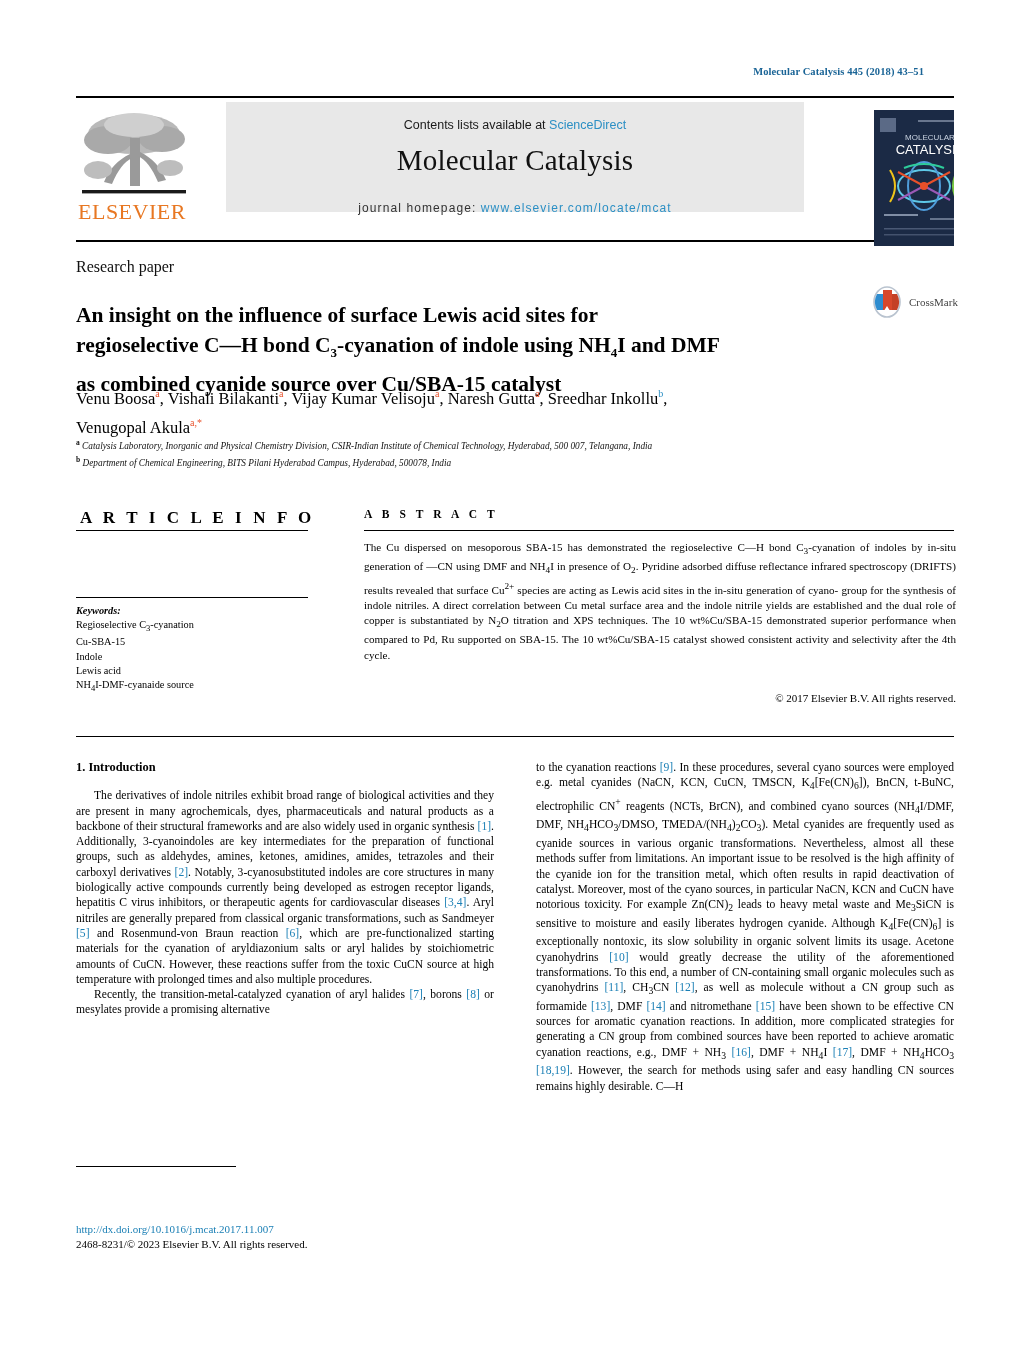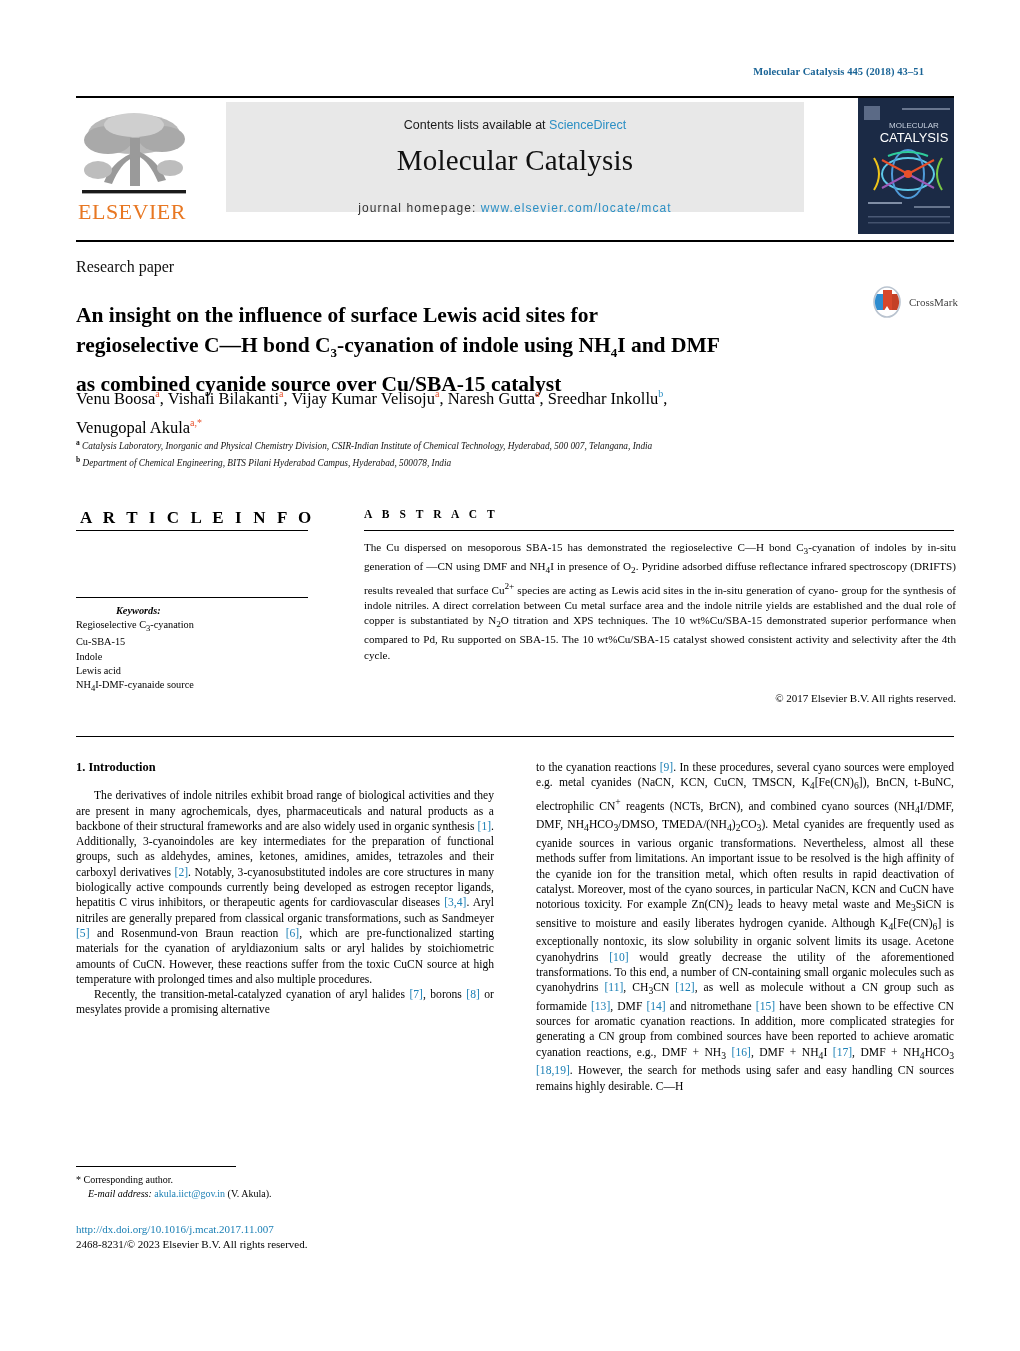--- a/index.html
+++ b/index.html
@@ -97,22 +97,22 @@
     font-size: 12px;
     font-family: "Liberation Sans", sans-serif;
     letter-spacing: 1.1px;
     color: #333;
   }
   .homepage-line .url {
     color: #2b8fc4;
   }
   .cover-thumb {
     position: absolute;
-    right: 0px; top: 0;
-    width: 96px;
+    right: 0px; top: 12px;
+    width: 80px;
     height: 136px;
     background: #1b2a45;
     overflow: hidden;
   }
 
   
   .article-type {
     position: absolute;
     left: 76px; top: 258px;
     font-size: 16px;
@@ -224,21 +224,21 @@
     border-top: 1.4px solid #000;
   }
   .keywords {
     position: absolute;
     left: 76px; top: 604px;
     width: 250px;
     font-size: 10.3px;
     line-height: 14.2px;
     font-family: "Liberation Serif", serif;
   }
-  .keywords .lbl { font-style: italic; font-weight: bold; margin-left: 40px; }
+  .keywords .lbl { font-style: italic; font-weight: bold; }
   .abstract {
     position: absolute;
     left: 364px; top: 540px;
     width: 592px;
     font-size: 11.1px;
     line-height: 15.2px;
     text-align: justify;
     font-family: "Liberation Serif", serif;
   }
   .copyright {
@@ -449,30 +449,19 @@
     </div>
     <p>The derivatives of indole nitriles exhibit broad range of biological activities and they are present in many agrochemicals, dyes, pharmaceuticals and natural products as a backbone of their structural frameworks and are also widely used in organic synthesis <span class="ref">[1]</span>. Additionally, 3-cyanoindoles are key intermediates for the preparation of functional groups, such as aldehydes, amines, ketones, amidines, amides, tetrazoles and their carboxyl derivatives <span class="ref">[2]</span>. Notably, 3-cyanosubstituted indoles are core structures in many biologically active compounds currently being developed as estrogen receptor ligands, hepatitis C virus inhibitors, or therapeutic agents for cardiovascular diseases <span class="ref">[3,4]</span>. Aryl nitriles are generally prepared from classical organic transformations, such as Sandmeyer <span class="ref">[5]</span> and Rosenmund-von Braun reaction <span class="ref">[6]</span>, which are pre-functionalized starting materials for the cyanation of aryldiazonium salts or aryl halides by stoichiometric amounts of CuCN. However, these reactions suffer from the toxic CuCN source at high temperature with prolonged times and also multiple procedures.</p>
     <p>Recently, the transition-metal-catalyzed cyanation of aryl halides <span class="ref">[7]</span>, borons <span class="ref">[8]</span> or mesylates provide a promising alternative</p>
   </div>
 
   <div class="col col-right">
     <p style="text-indent:0">to the cyanation reactions <span class="ref">[9]</span>. In these procedures, several cyano sources were employed e.g. metal cyanides (NaCN, KCN, CuCN, TMSCN, K<sub>4</sub>[Fe(CN)<sub>6</sub>]), BnCN, t-BuNC, electrophilic CN<sup>+</sup> reagents (NCTs, BrCN), and combined cyano sources (NH<sub>4</sub>I/DMF, DMF, NH<sub>4</sub>HCO<sub>3</sub>/DMSO, TMEDA/(NH<sub>4</sub>)<sub>2</sub>CO<sub>3</sub>). Metal cyanides are frequently used as cyanide sources in various organic transformations. Nevertheless, almost all these methods suffer from limitations. An important issue to be resolved is the high affinity of the cyanide ion for the transition metal, which often results in rapid deactivation of catalyst. Moreover, most of the cyano sources, in particular NaCN, KCN and CuCN have notorious toxicity. For example Zn(CN)<sub>2</sub> leads to heavy metal waste and Me<sub>3</sub>SiCN is sensitive to moisture and easily liberates hydrogen cyanide. Although K<sub>4</sub>[Fe(CN)<sub>6</sub>] is exceptionally nontoxic, its slow solubility in organic solvent limits its usage. Acetone cyanohydrins <span class="ref">[10]</span> would greatly decrease the utility of the aforementioned transformations. To this end, a number of CN-containing small organic molecules such as cyanohydrins <span class="ref">[11]</span>, CH<sub>3</sub>CN <span class="ref">[12]</span>, as well as molecule without a CN group such as formamide <span class="ref">[13]</span>, DMF <span class="ref">[14]</span> and nitromethane <span class="ref">[15]</span> have been shown to be effective CN sources for aromatic cyanation reactions. In addition, more complicated strategies for generating a CN group from combined sources have been reported to achieve aromatic cyanation reactions, e.g., DMF&nbsp;+&nbsp;NH<sub>3</sub> <span class="ref">[16]</span>, DMF&nbsp;+&nbsp;NH<sub>4</sub>I <span class="ref">[17]</span>, DMF&nbsp;+&nbsp;NH<sub>4</sub>HCO<sub>3</sub> <span class="ref">[18,19]</span>. However, the search for methods using safer and easy handling CN sources remains highly desirable. C—H</p>
   </div>
 
   <div class="footnote-rule"></div>
-  <div class="footnote">
-    <div>
-      <span>*</span>
-      <span>Corresponding author.</span>
-    </div>
-    <div style="padding-left:12px">
-      <span class="em">E-mail address:</span>
-      <span class="mail">akula.iict@gov.in</span>
-      <span>(V. Akula).</span>
-    </div>
-  </div>
 
   <div class="doi-block">
     <div class="doi">http://dx.doi.org/10.1016/j.mcat.2017.11.007</div>
     <div>2468-8231/© 2023 Elsevier B.V. All rights reserved.</div>
   </div>
 
 </div>
 
 </body></html>

